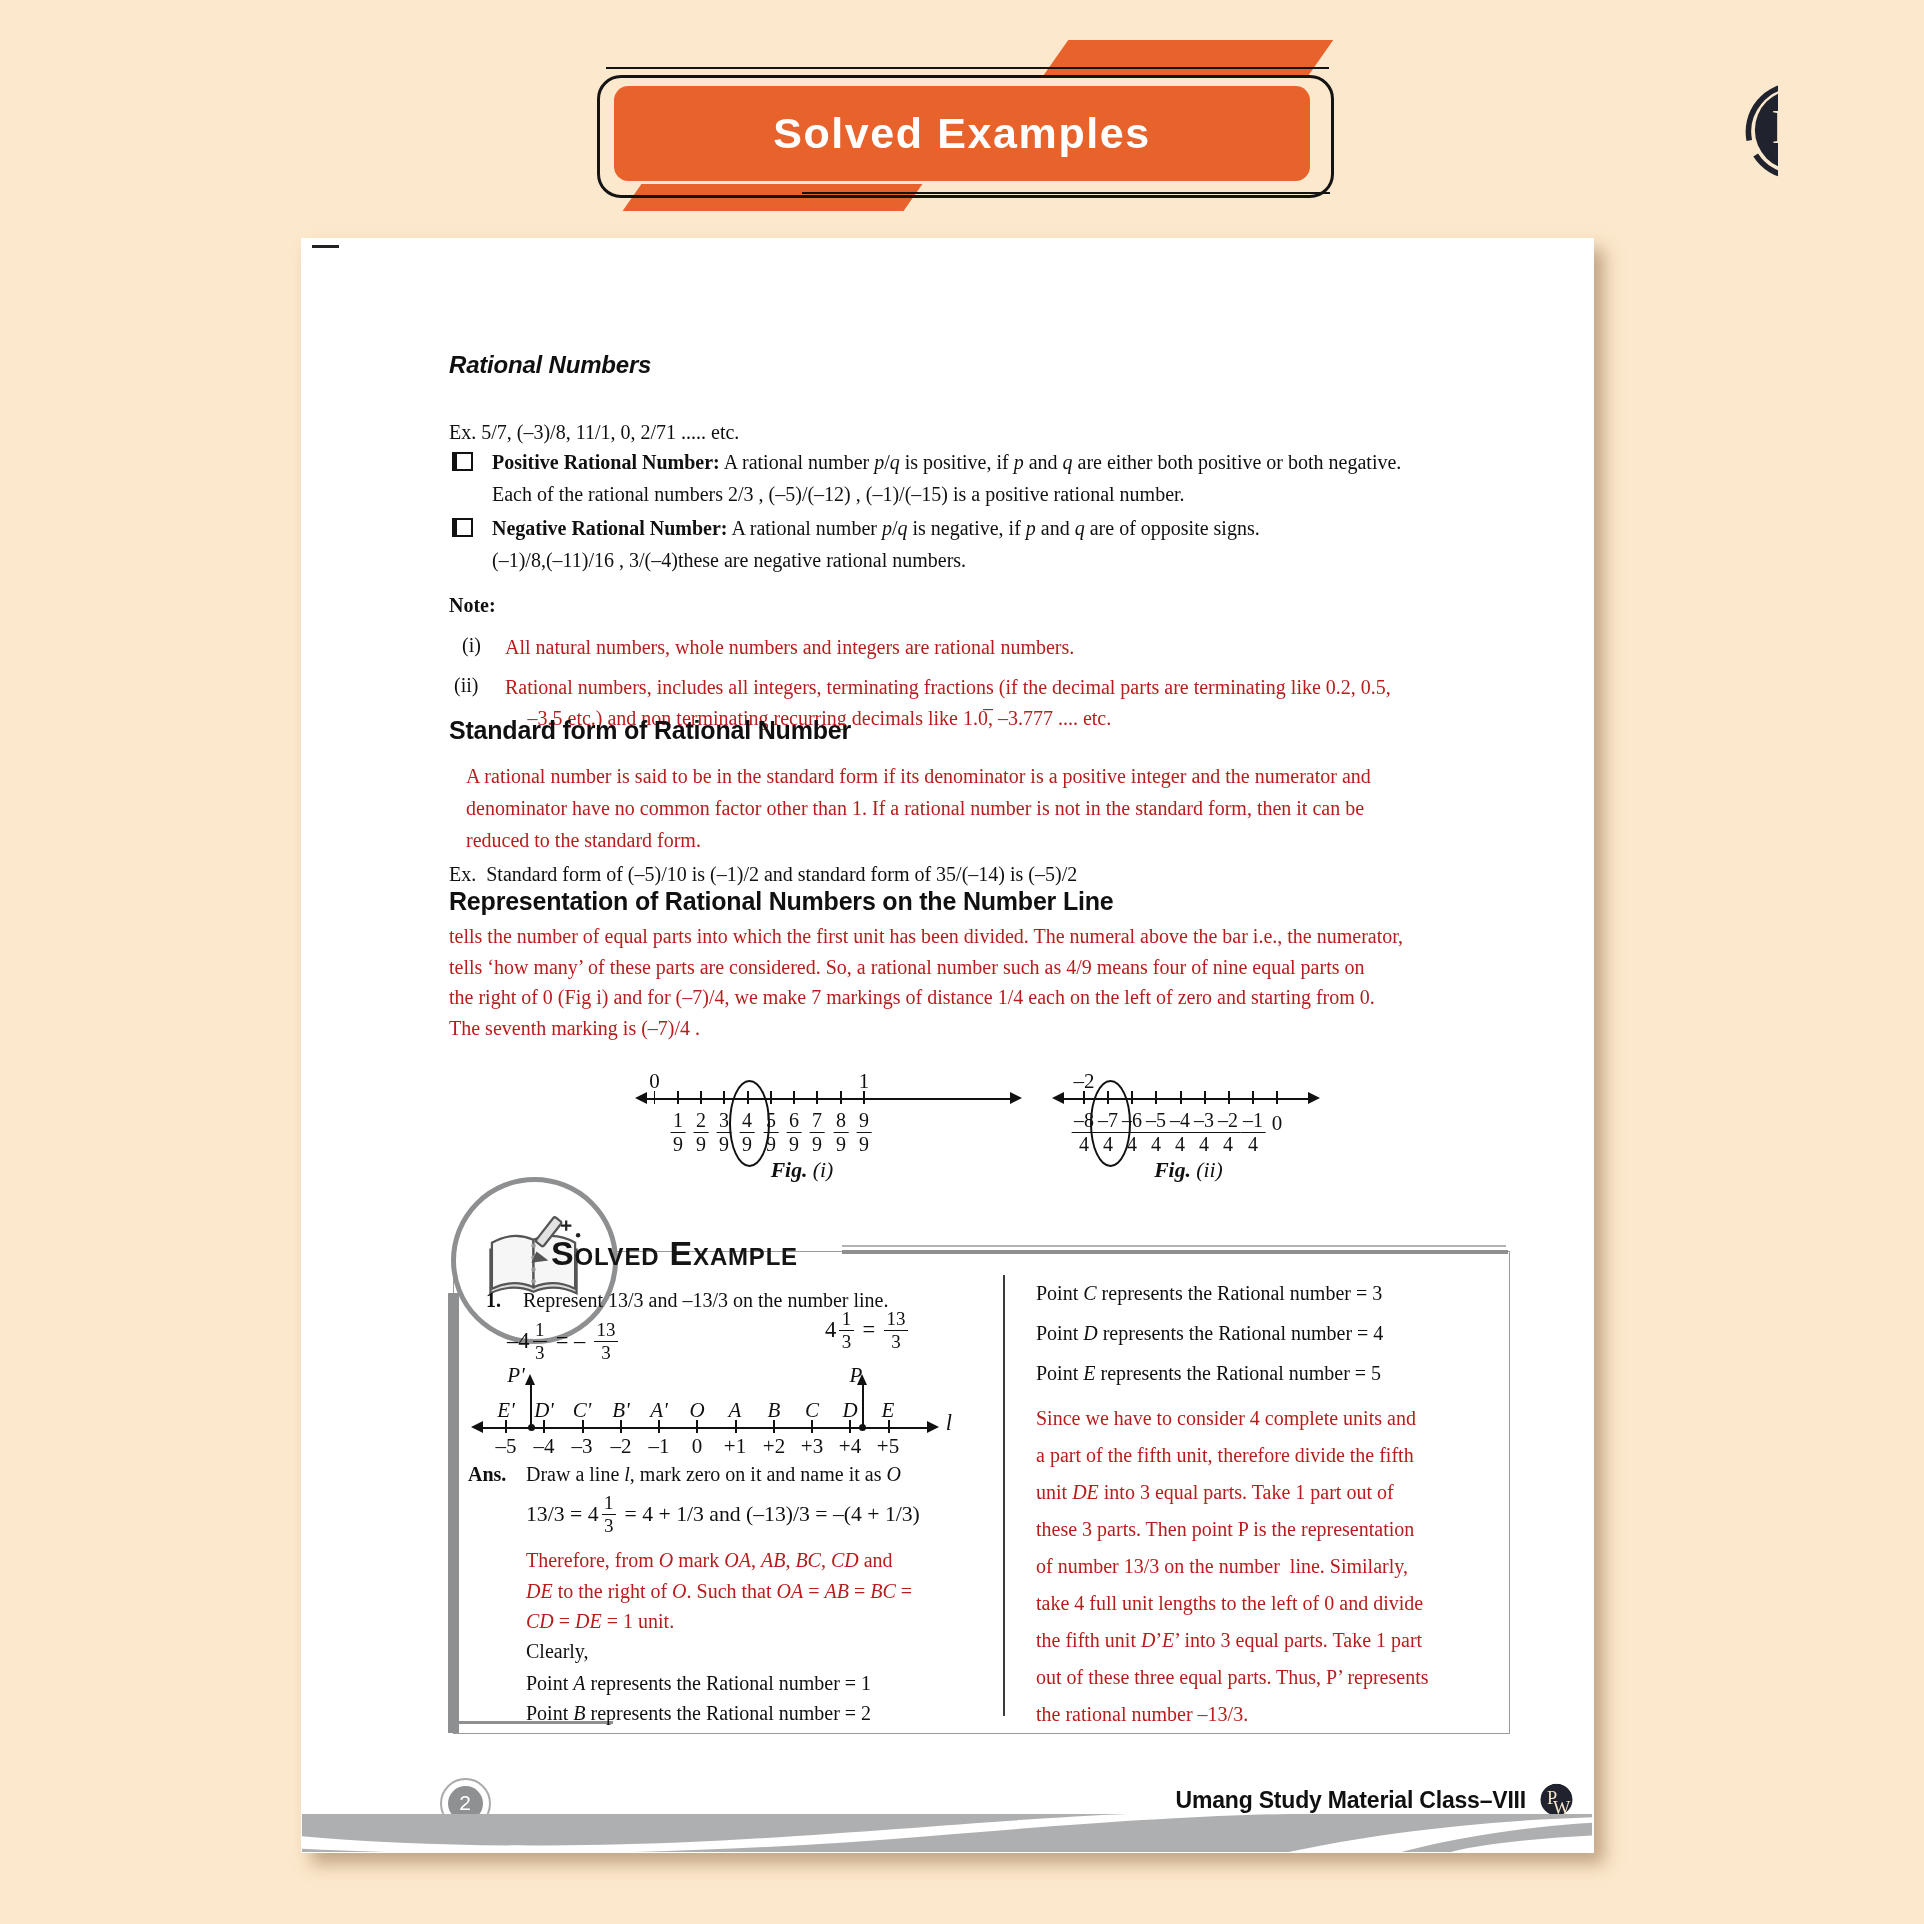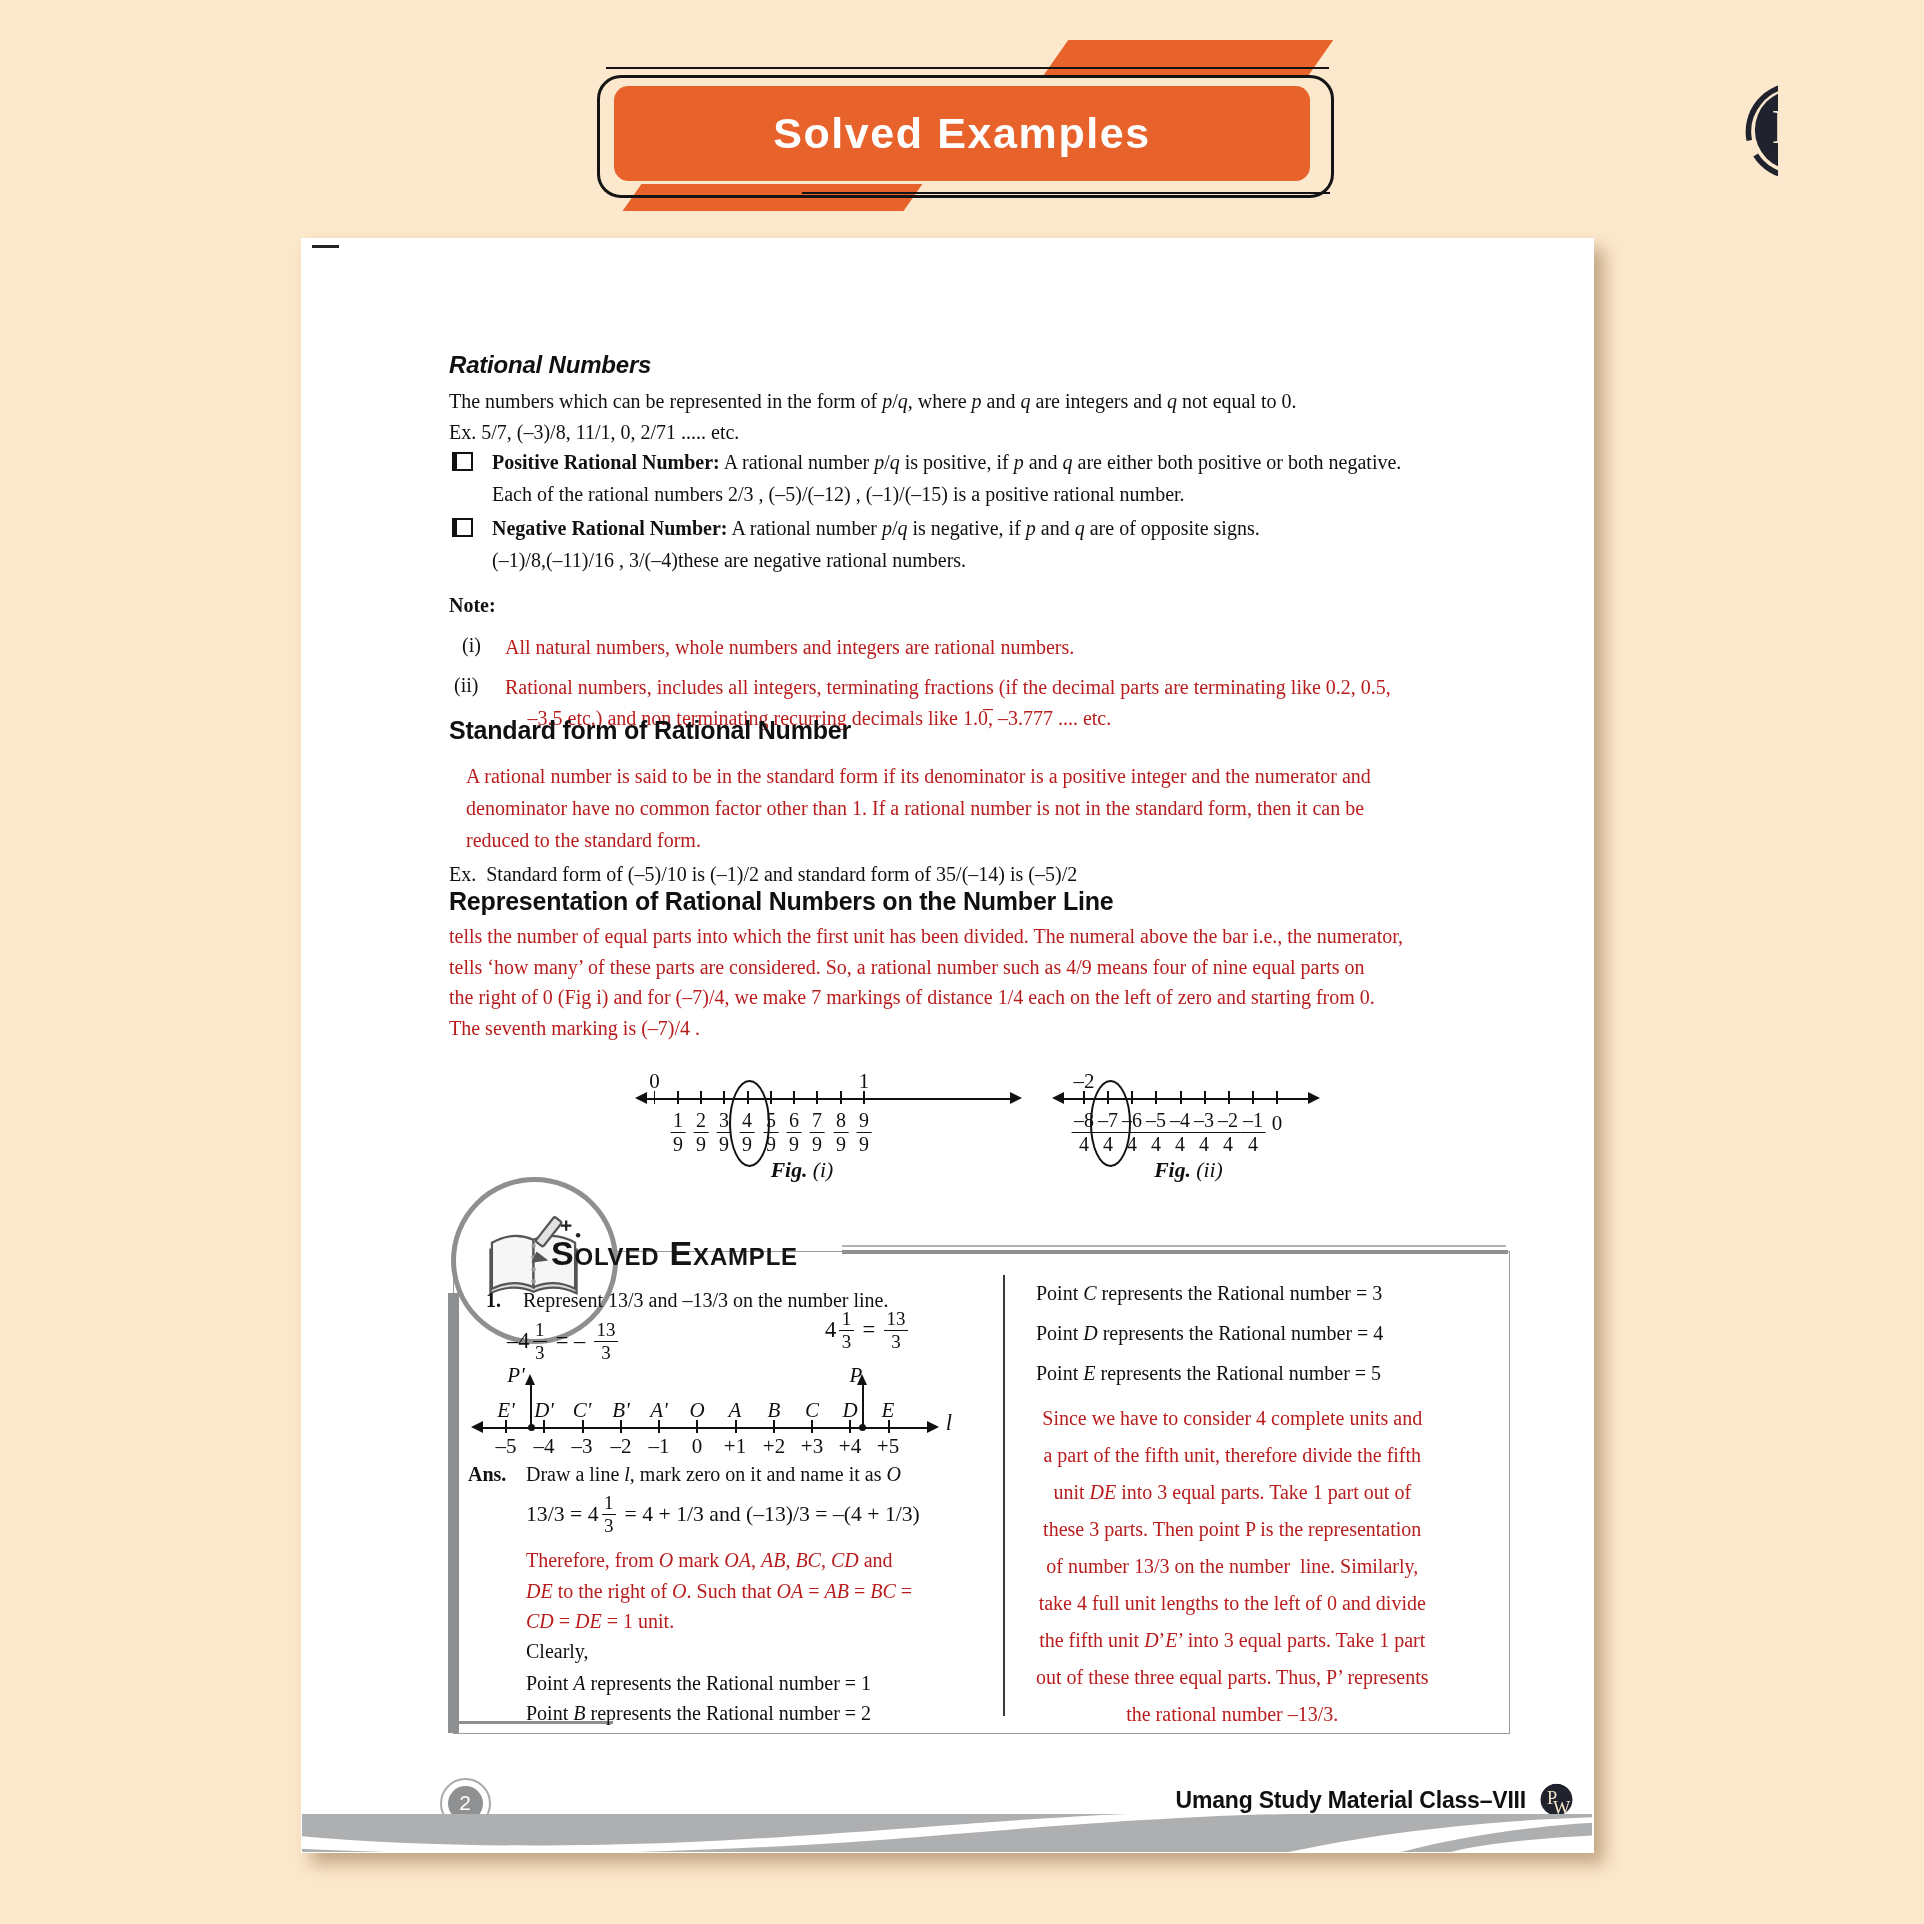--- a/index.html
+++ b/index.html
@@ -87,21 +87,20 @@
     <path d="M19,89 A58,58 0 1 1 133,89" fill="none" stroke="#20232e" stroke-width="7"></path>
     <path d="M27,107 A58,58 0 0 0 125,107" fill="none" stroke="#20232e" stroke-width="7"></path>
     <text x="47" y="92" font-family="Liberation Serif, serif" font-size="60" fill="#f5e6cb">P</text>
     <text x="66" y="124" font-family="Liberation Serif, serif" font-size="60" fill="#f5e6cb">W</text>
   </svg>
 
   <div class="page"></div>
   <div class="dash"></div>
 
   <div class="h-ital" style="left:449px;top:351px;">Rational Numbers</div>
-  <div class="one" style="left:449px;top:388px;">The numbers which can be represented in the form of <i>p</i>/<i>q</i>, where <i>p</i> and <i>q</i> are integers and <i>q</i> not equal to 0.</div>
   <div class="one" style="left:449px;top:419px;">Ex. 5/7, (–3)/8, 11/1, 0, 2/71 ..... etc.</div>
 
   <span class="sqbul" style="left:452px;top:452px;"></span>
   <div class="one" style="left:492px;top:449px;"><b>Positive Rational Number:</b> A rational number <i>p</i>/<i>q</i> is positive, if <i>p</i> and <i>q</i> are either both positive or both negative.</div>
   <div class="one" style="left:492px;top:481px;">Each of the rational numbers 2/3 , (–5)/(–12) , (–1)/(–15) is a positive rational number.</div>
 
   <span class="sqbul" style="left:452px;top:518px;"></span>
   <div class="one" style="left:492px;top:515px;"><b>Negative Rational Number:</b> A rational number <i>p</i>/<i>q</i> is negative, if <i>p</i> and <i>q</i> are of opposite signs.</div>
   <div class="one" style="left:492px;top:547px;">(–1)/8,(–11)/16 , 3/(–4)these are negative rational numbers.</div>
 
@@ -337,21 +336,21 @@
       <div class="ln"><i>DE</i> to the right of <i>O</i>. Such that <i>OA</i> = <i>AB</i> = <i>BC</i> =</div>
       <div class="ln"><i>CD</i> = <i>DE</i> = 1 unit.</div>
     </div>
   <div class="one" style="left:526px;top:1638px;">Clearly,</div>
   <div class="one" style="left:526px;top:1670px;">Point <i>A</i> represents the Rational number = 1</div>
   <div class="one" style="left:526px;top:1700px;">Point <i>B</i> represents the Rational number = 2</div>
 
   <div class="one" style="left:1036px;top:1280px;">Point <i>C</i> represents the Rational number = 3</div>
   <div class="one" style="left:1036px;top:1320px;">Point <i>D</i> represents the Rational number = 4</div>
   <div class="one" style="left:1036px;top:1360px;">Point <i>E</i> represents the Rational number = 5</div>
-  <div class="tb lh46" style="left:1036px;top:1400px;text-align:center;">
+  <div class="tb lh46" style="left:1036px;top:1400px;">
       <div class="ln">Since we have to consider 4 complete units and</div>
       <div class="ln">a part of the fifth unit, therefore divide the fifth</div>
       <div class="ln">unit <i>DE</i> into 3 equal parts. Take 1 part out of</div>
       <div class="ln">these 3 parts. Then point P is the representation</div>
       <div class="ln">of number 13/3 on the number  line. Similarly,</div>
       <div class="ln">take 4 full unit lengths to the left of 0 and divide</div>
       <div class="ln">the fifth unit <i>D</i>’<i>E</i>’ into 3 equal parts. Take 1 part</div>
       <div class="ln">out of these three equal parts. Thus, P’ represents</div>
       <div class="ln">the rational number –13/3.</div>
     </div>

